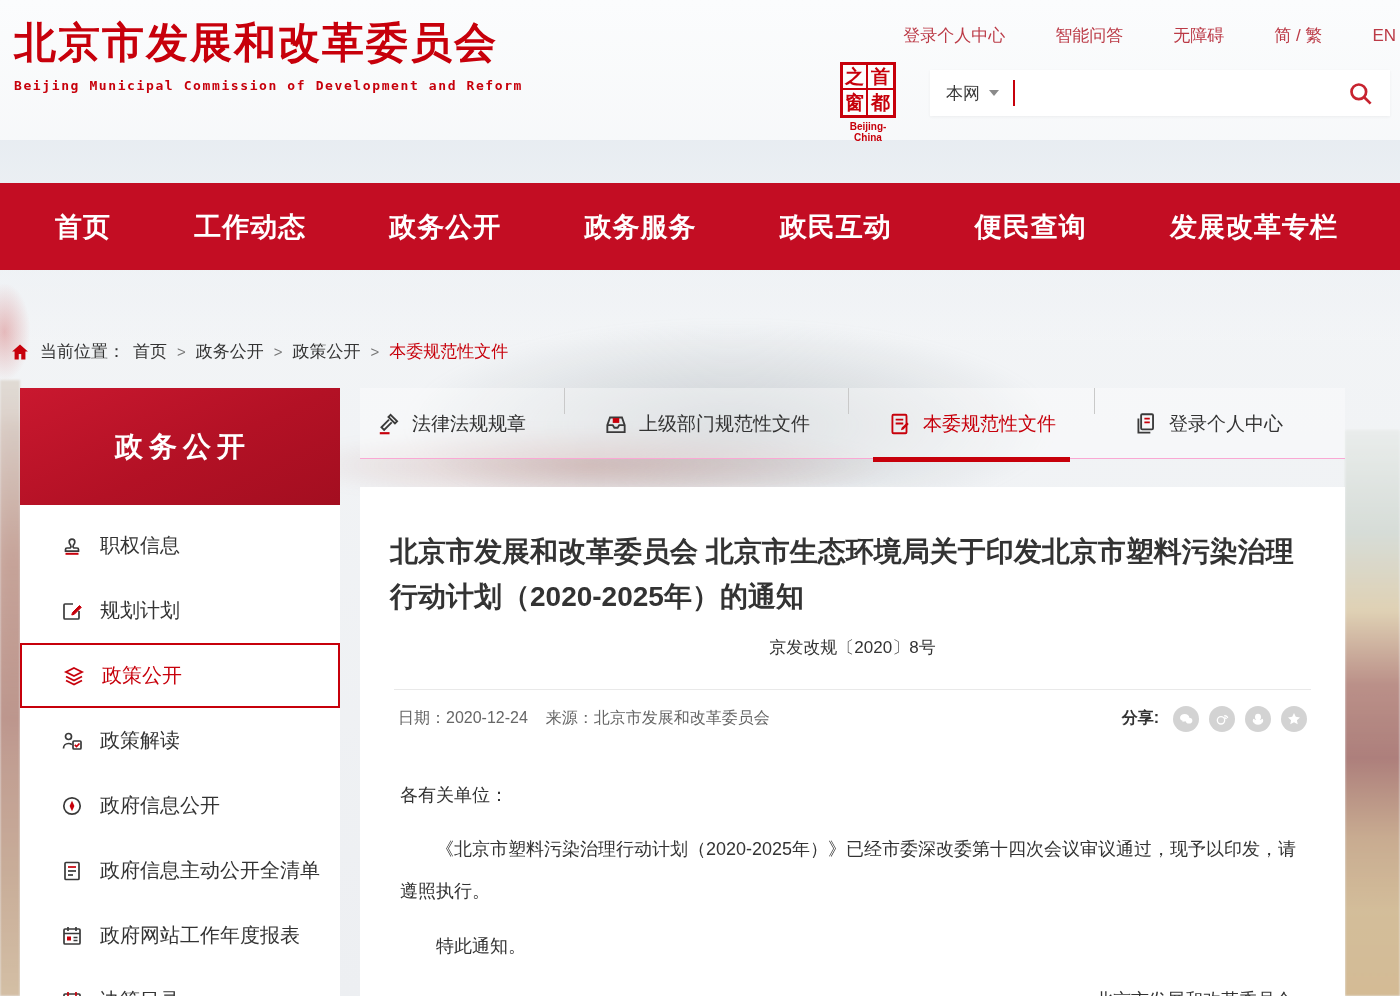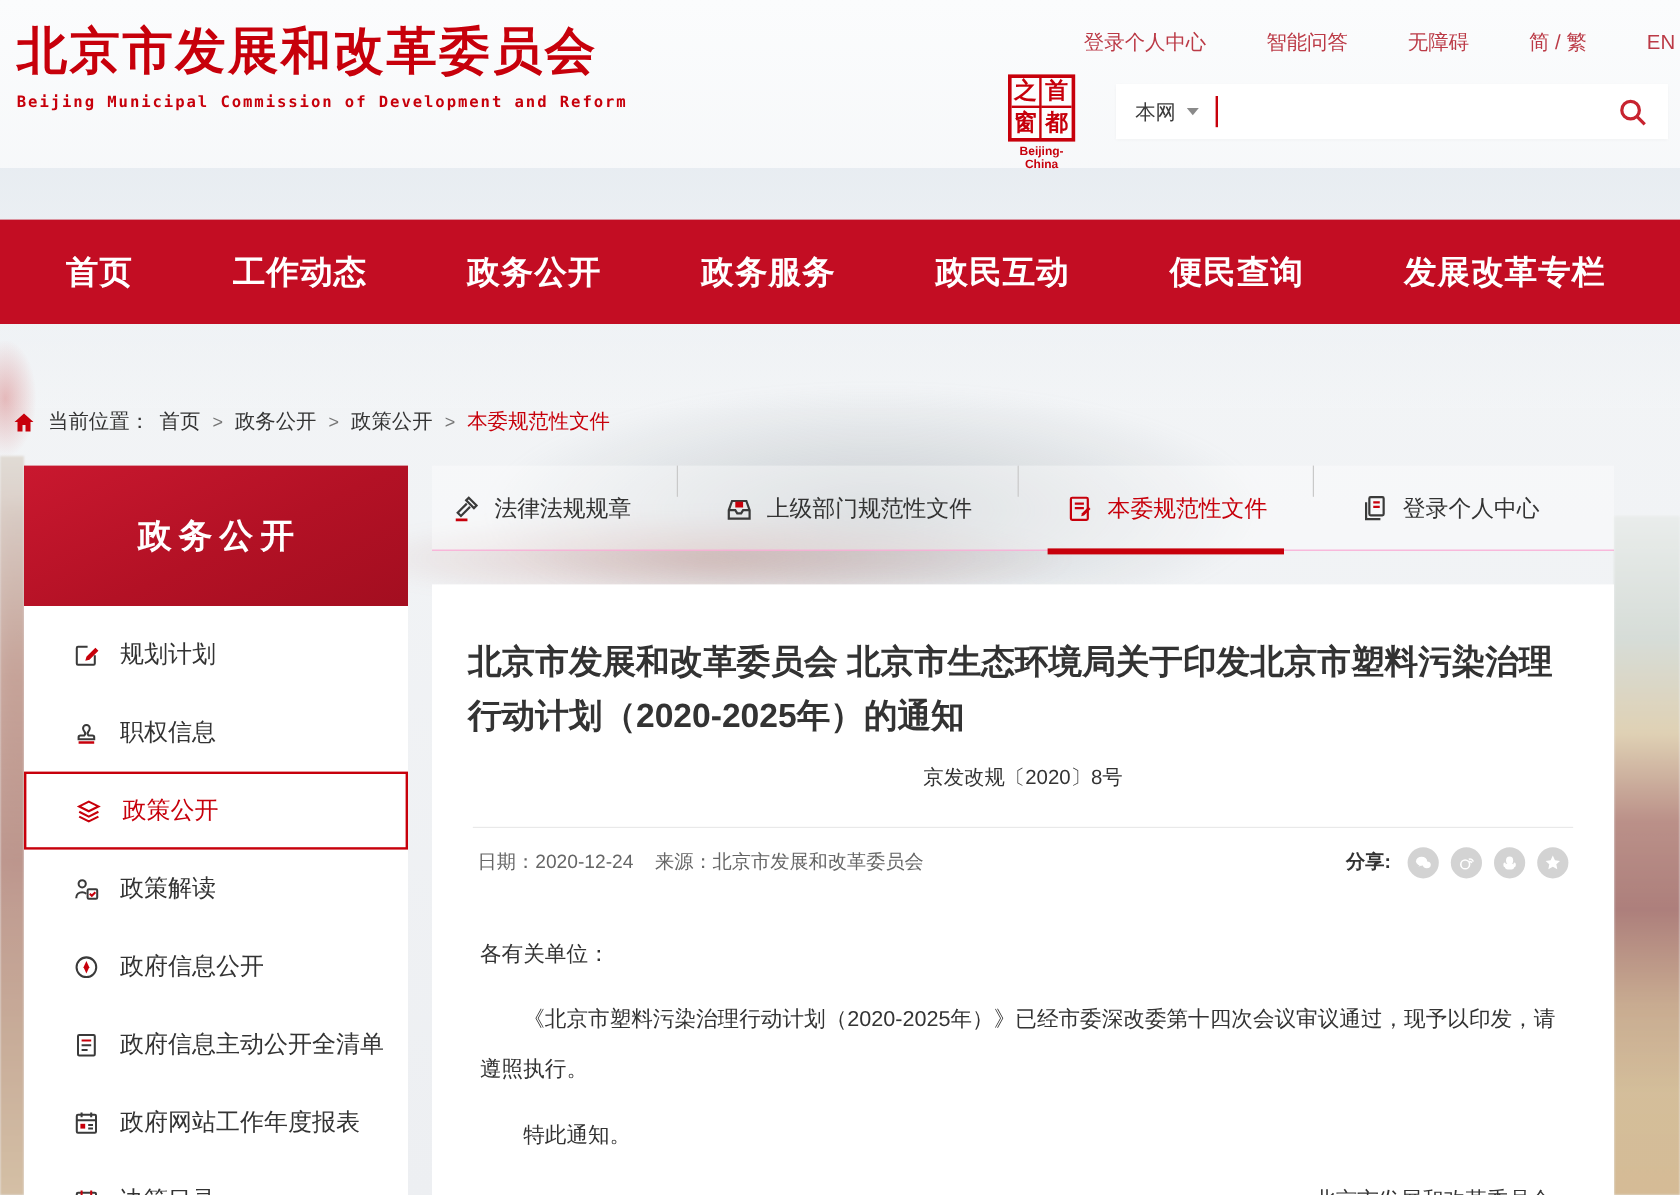--- a/index.html
+++ b/index.html
@@ -184,32 +184,32 @@
   <span class="crumb">政策公开</span>
   <span class="crumb current">本委规范性文件</span>
 </div>
 
 <div class="sidebar">
   <div class="sidebar-header">政务公开</div>
   <div class="sidebar-menu">
 
     <div class="side-item">
       <svg width="24" height="24" viewBox="0 0 24 24" fill="none" stroke="#3a3a3a" stroke-width="1.7">
+        <path d="M10.2 14c1-1 1-2.1.3-3.1-.8-1-1.3-1.8-1.3-3A2.8 2.8 0 0112 5.1a2.8 2.8 0 012.8 2.8c0 1.2-.5 2-1.3 3-.7 1-.7 2.1.3 3.1h3.2c.9 0 1.5.6 1.5 1.5v1.6H5.5v-1.6c0-.9.6-1.5 1.5-1.5z"></path>
+        <path d="M5.5 19.8h13" stroke="#c7000b" stroke-width="2"></path>
+      </svg>
+      <span>职权信息</span>
+    </div>
+
+    <div class="side-item">
+      <svg width="24" height="24" viewBox="0 0 24 24" fill="none" stroke="#3a3a3a" stroke-width="1.7">
         <path d="M19 12v7a1 1 0 01-1 1H5a1 1 0 01-1-1V6a1 1 0 011-1h8"></path>
         <path d="M12.5 13.5l7-7 1.8 1.8-7 7-2.5.7z" fill="#c7000b" stroke="#c7000b" stroke-width="1"></path>
       </svg>
       <span>规划计划</span>
-    </div>
-
-    <div class="side-item">
-      <svg width="24" height="24" viewBox="0 0 24 24" fill="none" stroke="#3a3a3a" stroke-width="1.7">
-        <path d="M10.2 14c1-1 1-2.1.3-3.1-.8-1-1.3-1.8-1.3-3A2.8 2.8 0 0112 5.1a2.8 2.8 0 012.8 2.8c0 1.2-.5 2-1.3 3-.7 1-.7 2.1.3 3.1h3.2c.9 0 1.5.6 1.5 1.5v1.6H5.5v-1.6c0-.9.6-1.5 1.5-1.5z"></path>
-        <path d="M5.5 19.8h13" stroke="#c7000b" stroke-width="2"></path>
-      </svg>
-      <span>职权信息</span>
     </div>
 
     <div class="side-item active">
       <svg width="24" height="24" viewBox="0 0 24 24" fill="none" stroke="#c7000b" stroke-width="1.8">
         <path d="M12 4l8 4-8 4-8-4z"></path>
           <path d="M4 12.5l8 4 8-4"></path>
           <path d="M4 16.5l8 4 8-4"></path>
       </svg>
       <span>政策公开</span>
     </div>

